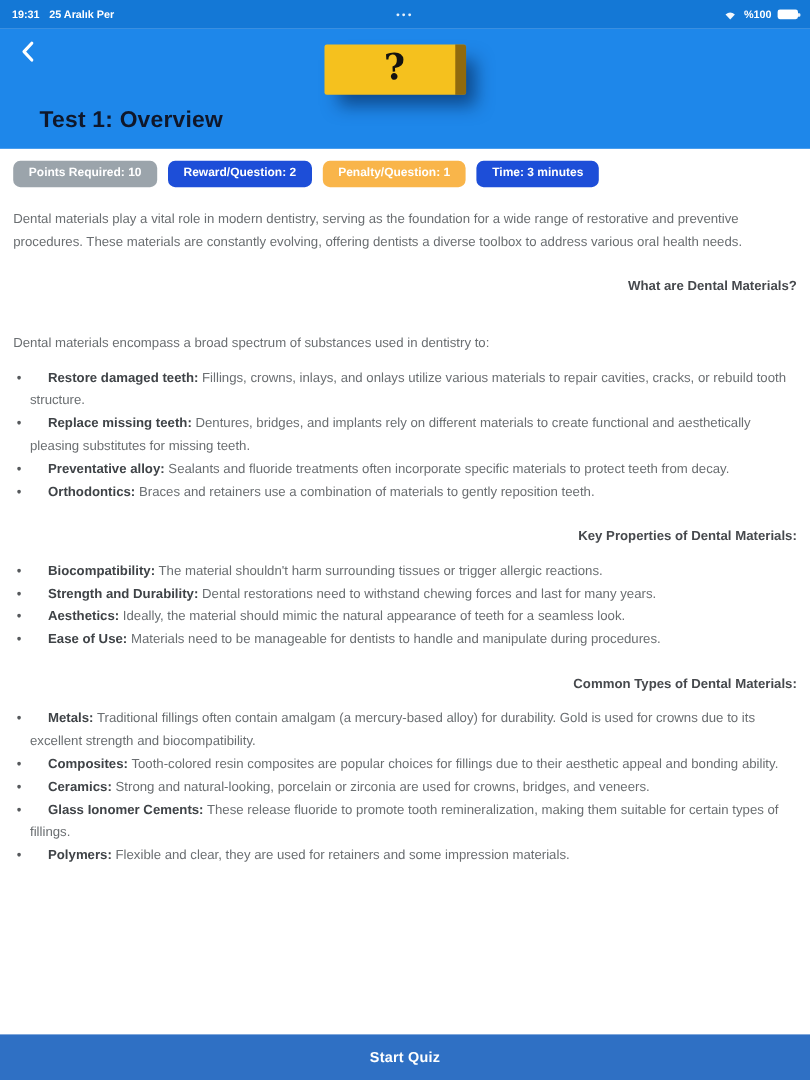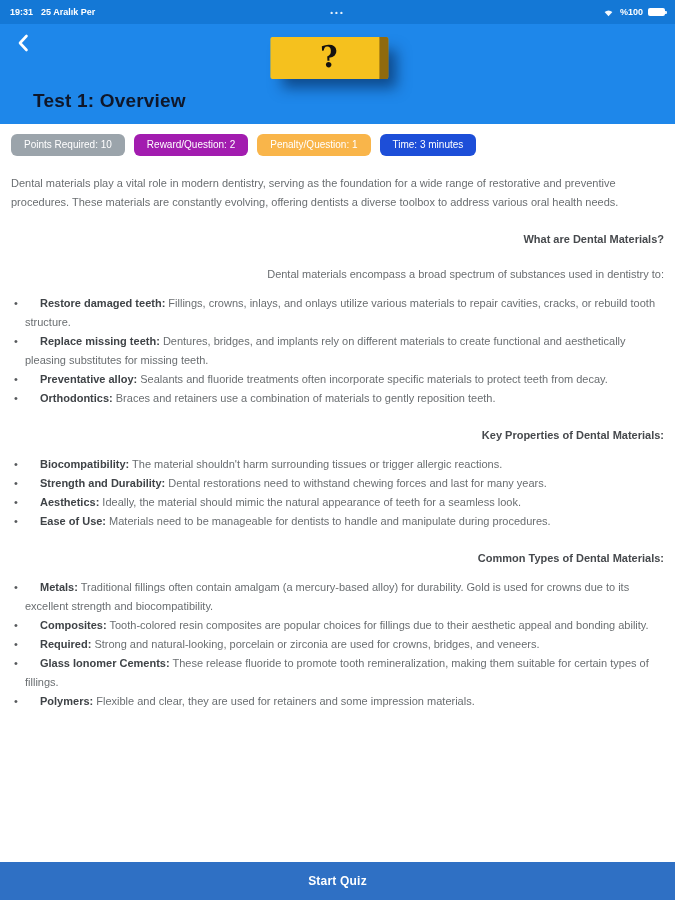--- a/index.html
+++ b/index.html
@@ -83,30 +83,30 @@
   
   .content {
     flex: 1 1 auto;
     background: #ffffff;
     padding: 10px 11px 0 11px;
     overflow: hidden;
     font-size: 11px; line-height: 19px; color: #6a6e71;
   }
   .badges { display: flex; gap: 9px; align-items: center; }
   .badge {
-    color: #ffffff; font-size: 10px; font-weight: 400;
+    color: #ffffff; font-size: 10px; font-weight: 700;
     padding: 5px 13px; border-radius: 6px;
     white-space: nowrap; line-height: 12px;
   }
   .intro { margin-top: 18px; }
   .sec-heading {
     margin-top: 18px;
     font-size: 11px; font-weight: 700; color: #46494d; text-align: right;
   }
-  .lead { margin-top: 16px; text-align: right; }
+  .lead { margin-top: 28px; }
   .bullets { margin-top: 10px; list-style: none; padding-left: 3px; }
   .bullets li { position: relative; padding-left: 11px; }
   .bullets li::before {
     content: "\2022"; position: absolute; left: 0; top: 0;
     color: #55585b;
   }
   .bullets strong { color: #3f4347; font-weight: 700; padding-left: 15px; }
 
   
   .footer {
@@ -151,21 +151,21 @@
       <div class="qblock" style="background: rgb(245, 193, 30);">
         <span class="qmark">?</span>
       </div>
     </div>
     <h1 class="page-title">Test 1: Overview</h1>
   </div>
 
   <div class="content">
     <div class="badges" id="badges">
         <span class="badge" style="background: rgb(155, 164, 171);">Points Required: 10</span>
-        <span class="badge" style="background: #a21caf;">Reward/Question: 2</span>
+        <span class="badge" style="background: #1d4ed8;">Reward/Question: 2</span>
         <span class="badge" style="background: rgb(249, 181, 74);">Penalty/Question: 1</span>
         <span class="badge" style="background: #1d4ed8;">Time: 3 minutes</span>
       </div>
     <p class="intro">Dental materials play a vital role in modern dentistry, serving as the foundation for a wide range of restorative and preventive procedures. These materials are constantly evolving, offering dentists a diverse toolbox to address various oral health needs.</p>
     <div id="sections">
         <h3 class="sec-heading">What are Dental Materials?</h3>
         <p class="lead">Dental materials encompass a broad spectrum of substances used in dentistry to:</p>
         <ul class="bullets">
           <li><strong>Restore damaged teeth:</strong> Fillings, crowns, inlays, and onlays utilize various materials to repair cavities, cracks, or rebuild tooth structure.</li>
           <li><strong>Replace missing teeth:</strong> Dentures, bridges, and implants rely on different materials to create functional and aesthetically pleasing substitutes for missing teeth.</li>
@@ -176,21 +176,21 @@
         <ul class="bullets">
           <li><strong>Biocompatibility:</strong> The material shouldn't harm surrounding tissues or trigger allergic reactions.</li>
           <li><strong>Strength and Durability:</strong> Dental restorations need to withstand chewing forces and last for many years.</li>
           <li><strong>Aesthetics:</strong> Ideally, the material should mimic the natural appearance of teeth for a seamless look.</li>
           <li><strong>Ease of Use:</strong> Materials need to be manageable for dentists to handle and manipulate during procedures.</li>
         </ul>
         <h3 class="sec-heading">Common Types of Dental Materials:</h3>
         <ul class="bullets">
           <li><strong>Metals:</strong> Traditional fillings often contain amalgam (a mercury-based alloy) for durability. Gold is used for crowns due to its excellent strength and biocompatibility.</li>
           <li><strong>Composites:</strong> Tooth-colored resin composites are popular choices for fillings due to their aesthetic appeal and bonding ability.</li>
-          <li><strong>Required:</strong> Strong and natural-looking, porcelain or zirconia are used for crowns, bridges, and veneers.</li>
+          <li><strong>Ceramics:</strong> Strong and natural-looking, porcelain or zirconia are used for crowns, bridges, and veneers.</li>
           <li><strong>Glass Ionomer Cements:</strong> These release fluoride to promote tooth remineralization, making them suitable for certain types of fillings.</li>
           <li><strong>Polymers:</strong> Flexible and clear, they are used for retainers and some impression materials.</li>
         </ul>
       </div>
   </div>
 
   <button class="footer" style="background: rgb(47, 112, 196);">Start Quiz</button>
 
 </div>
 

